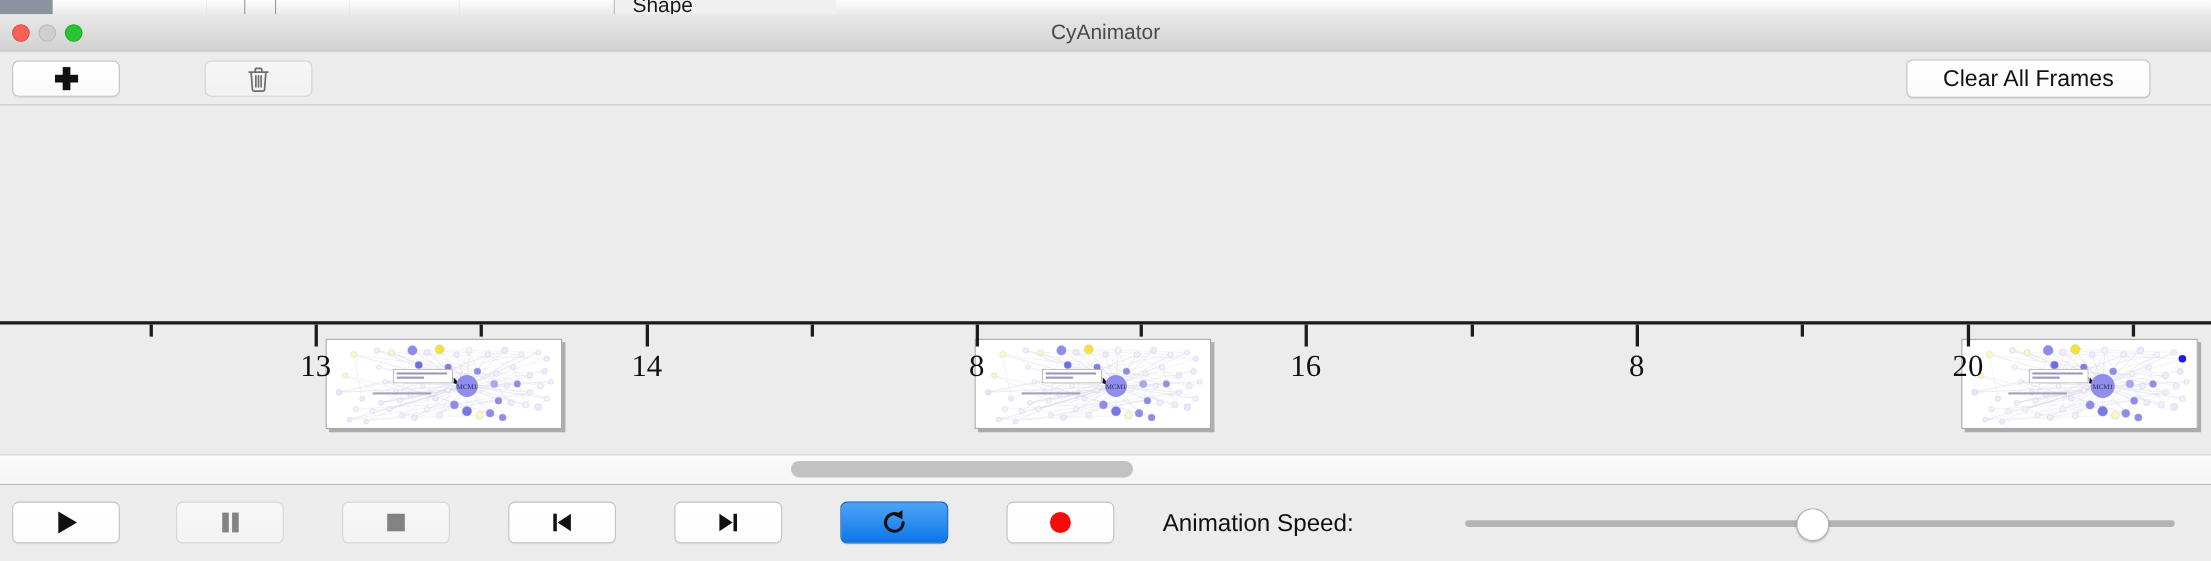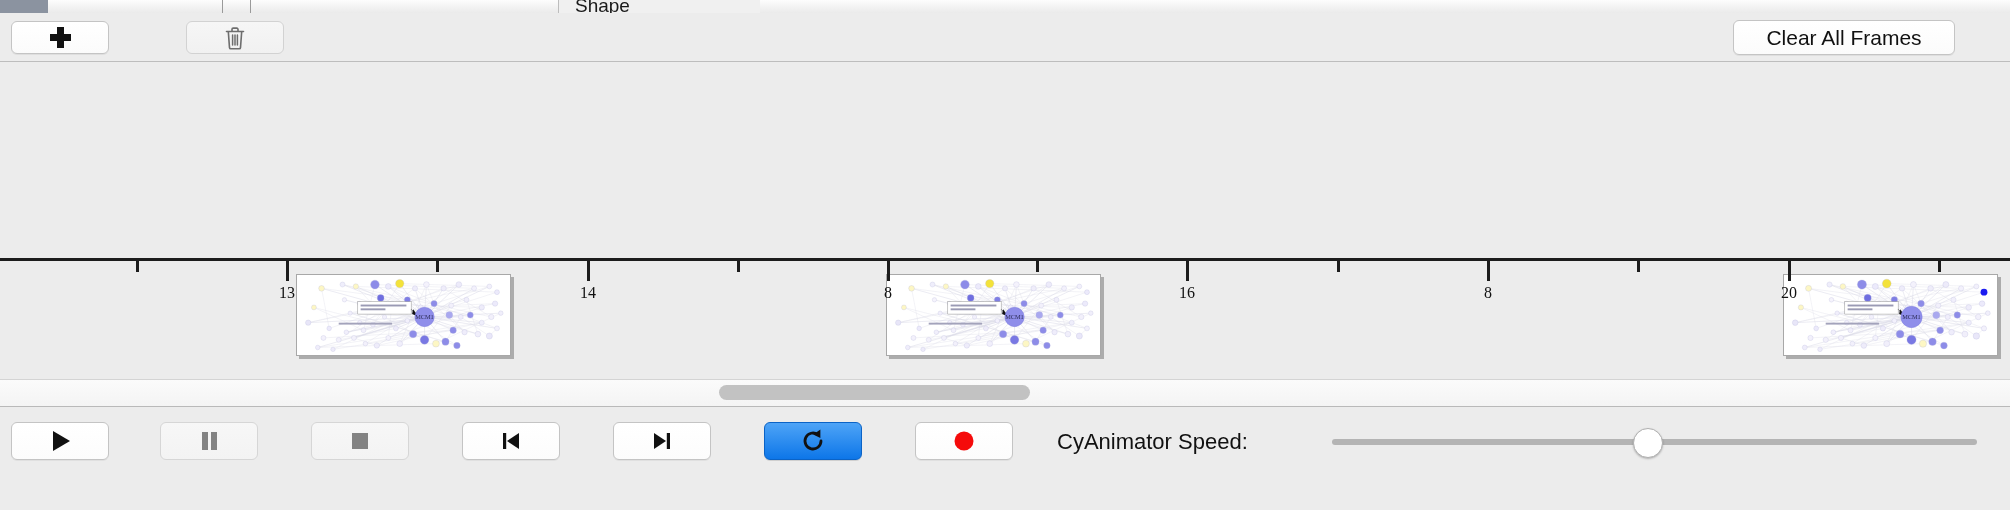--- a/index.html
+++ b/index.html
@@ -165,21 +165,21 @@
     position: absolute;
     top: 199px;
     width: 3px;
     background: #1c1c1c;
   }
   .tick.major { height: 20px; }
   .tick.minor { height: 11px; }
   .tick-label {
     position: absolute;
     top: 222px;
-    font-size: 16px;
+    font-size: 28px;
     color: #111;
     font-family: "Liberation Serif", serif;
     transform: translateX(-50%);
     white-space: nowrap;
   }
   .axis-title {
     position: absolute;
     top: 279px;
     left: 0; right: 0;
     text-align: center;
@@ -277,20 +277,28 @@
     <div class="bg-cell" style="left:760px;width:170px;"></div>
     <div class="bg-cell" style="left:930px;width:190px;"></div>
     <div class="bg-cell" style="left:1120px;width:200px;"></div>
     <div class="bg-cell" style="left:1320px;width:200px;"></div>
     <div class="bg-cell" style="left:1520px;width:300px;"></div>
     <div class="bg-cell" style="left:1820px;width:190px;"></div>
   </div>
 
   <div class="window">
 
+    <div class="titlebar">
+      <div class="traffic">
+        <div class="dot close"></div>
+        <div class="dot min"></div>
+        <div class="dot zoom"></div>
+      </div>
+      <div class="win-title">CyAnimator</div>
+    </div>
 
     <div class="toolbar">
 
       <div class="btn btn-add">
         <span class="plus-icon"></span>
       </div>
 
       <div class="btn flat btn-del">
         <svg class="trash-icon" viewBox="0 0 22 24">
           <path d="M2.5 5.5 h17 M8 5.5 v-2.2 a1.2 1.2 0 0 1 1.2-1.2 h3.6 a1.2 1.2 0 0 1 1.2 1.2 v2.2" fill="none" stroke="#6e6e6e" stroke-width="1.6" stroke-linecap="round"></path>
@@ -872,19 +880,19 @@
           <polygon points="21.4,2.6 21.4,11 14.2,7.6" fill="#111"></polygon>
         </svg>
       </div>
 
       <div class="cbtn" style="left:915px;width:98px;">
         <svg width="26" height="26" viewBox="0 0 26 26">
           <circle cx="13" cy="13" r="9.5" fill="#f50b0b"></circle>
         </svg>
       </div>
 
-      <div class="speed-label">CyAnimator Speed:</div>
+      <div class="speed-label">Animation Speed:</div>
       <div class="slider"></div>
       <div class="slider-thumb"></div>
     </div>
 
   </div>
 </div>
 
 </body></html>

